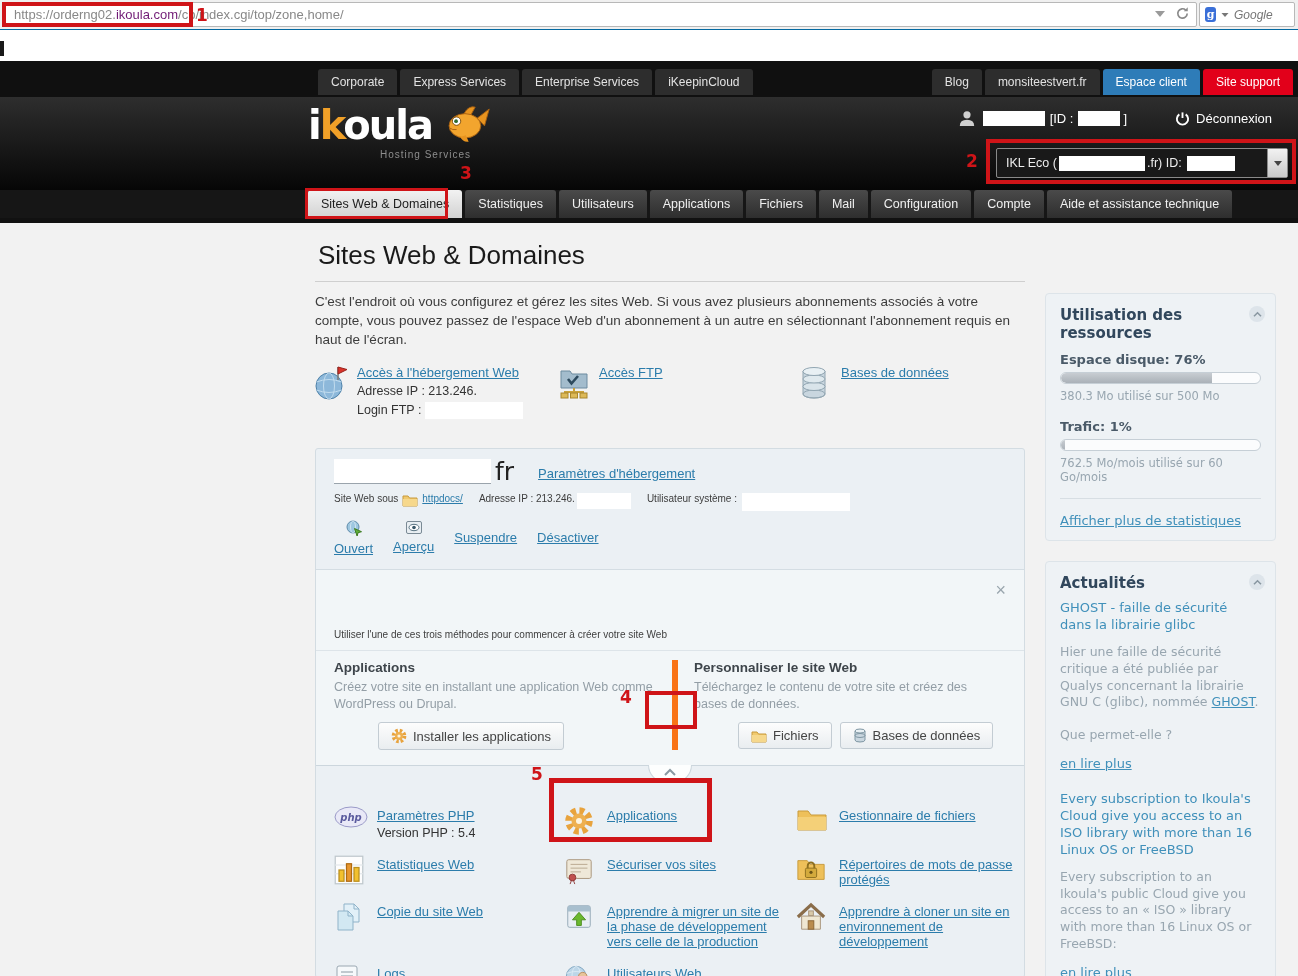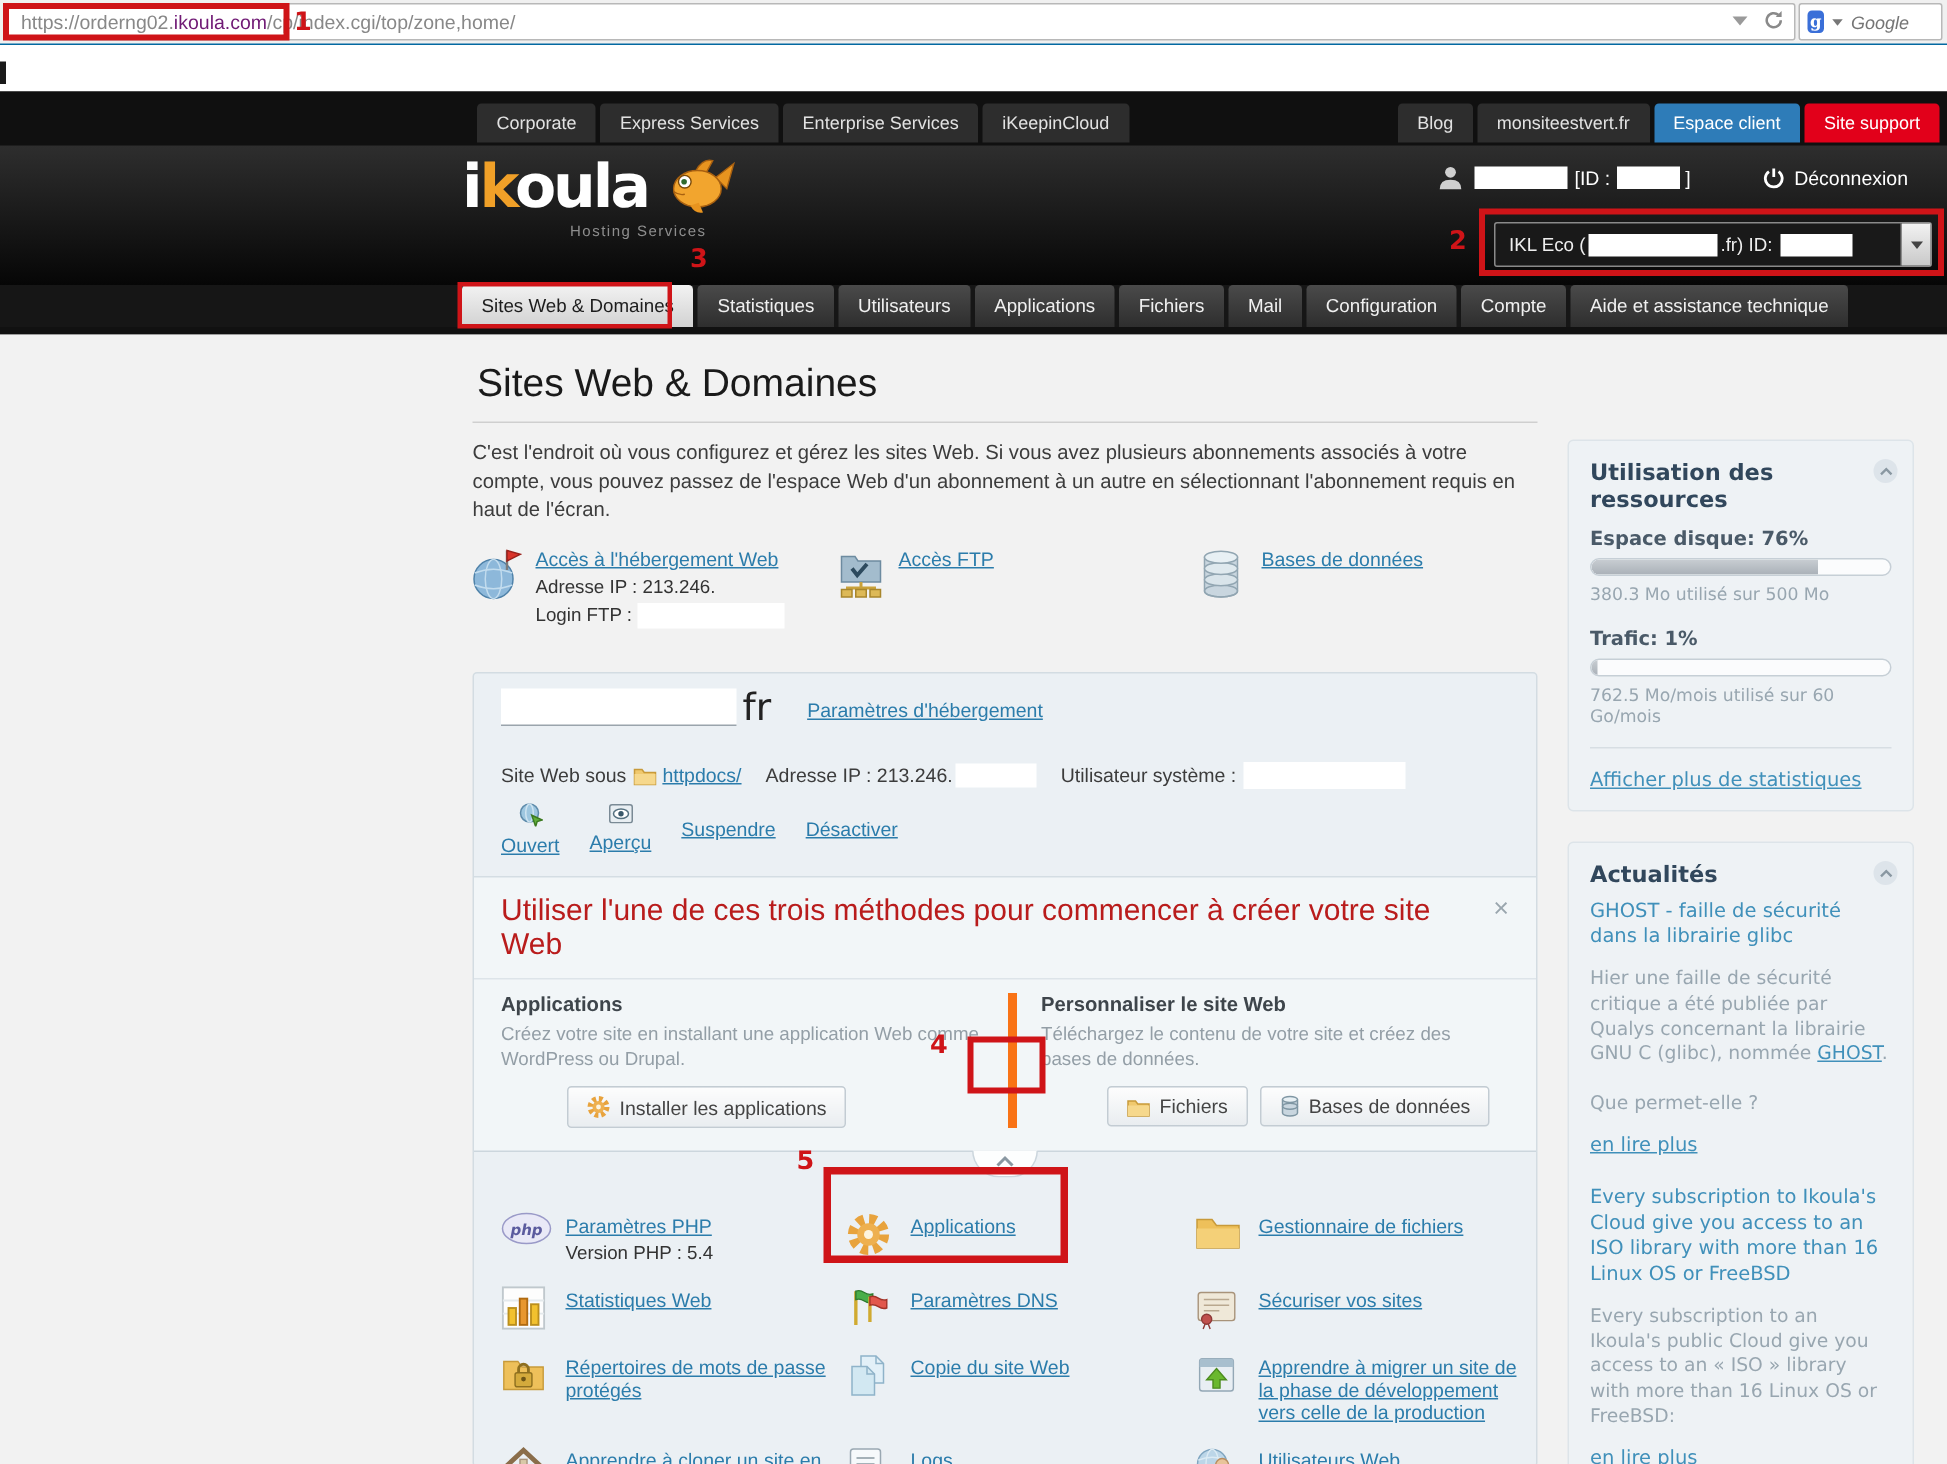--- a/index.html
+++ b/index.html
@@ -60,28 +60,28 @@
   .ql .ic { width:36px; flex:0 0 36px; margin-right:6px; }
   .ql1 { width:242px; } .ql2 { width:242px; }
   .ql .l2 { margin-top:4px; font-size:12.5px; color:#333; }
 
   .sitepanel { margin-top:29px; width:710px; height:530px; background:#ebf0f4; border:1px solid #d3dce2; border-radius:3px; position:relative; }
   .sp-head { padding:10px 18px 0 18px; }
   .domainrow { display:flex; align-items:flex-end; }
   .domain-redact { width:157px; height:25px; border-bottom:1px solid #9aa4ac; }
   .domain-fr { font-size:25px; color:#222; line-height:1; margin-left:4px; font-family:"DejaVu Sans",sans-serif; }
   .domainrow .lnk { margin-left:24px; margin-bottom:3px; }
-  .sp-row { margin-top:24px; display:flex; align-items:center; font-size:13px; color:#3c3c3c; white-space:nowrap; }
+  .sp-row { margin-top:9px; display:flex; font-size:10px; color:#3c3c3c; white-space:nowrap; }
   .sp-row .sep { width:16px; }
   .actions { margin-top:9px; display:flex; align-items:center; gap:20px; }
   .actions .act { display:flex; align-items:center; gap:5px;flex-direction:column; }
 
   .banner { margin-top:13px; background:#f2f6f8; border-top:1px solid #d4dde3; border-bottom:1px solid #ccd6dd; padding:11px 18px 15px 18px; position:relative; }
   .banner-title-row { display:flex; align-items:flex-start; }
-  .banner-title { font-size:20px; color:#b91c1c; }
+  .banner-title { font-size:10px; color:#404040;margin-top:48px; }
   .banner-close { margin-left:auto; font-size:18px; color:#9aa6ae; line-height:1; cursor:pointer; }
   .banner-hr { border:0; border-top:1px solid #dde4e9; margin:10px -18px 0 -18px; }
   .banner-cols { display:flex; margin-top:9px; }
   .bcol1 { width:338px; padding-right:15px; }
   .bcol2 { padding-left:16px; border-left:6px solid #f97316; width:318px; }
   .bhead { font-size:13.5px; font-weight:bold; color:#3e454b; }
   .btext { margin-top:4px; font-size:12.5px; color:#939ea6; line-height:1.35; }
   .btnrow { margin-top:10px; display:flex; gap:8px;padding-left:44px; }
   .pbtn { display:inline-flex; align-items:center; gap:6px; padding:5px 12px; background:linear-gradient(#fdfdfd,#e9edf0); border:1px solid #c3ccd3; border-radius:3px; font-size:13px; color:#444; cursor:pointer; white-space:nowrap; }
   .collapse-tab { position:absolute; left:50%; bottom:-18px; transform:translateX(-50%); width:44px; height:18px; background:#fdfefe; border:1px solid #ccd6dd; border-top:0; border-radius:0 0 22px 22px; display:flex; justify-content:center; cursor:pointer; }
@@ -429,31 +429,20 @@
                 <rect x="4" y="12" width="4" height="9" fill="#f2c12e" stroke="#bb8f1c"></rect>
                 <rect x="10" y="7" width="4" height="14" fill="#e8972e" stroke="#b06a10"></rect>
                 <rect x="16" y="10" width="4" height="11" fill="#f2c12e" stroke="#bb8f1c"></rect>
               </svg>
           </span>
           <div><span class="lnk">Statistiques Web</span></div>
         </div>
         <div class="tool">
           <span class="ic">
             <svg width="30" height="30" viewBox="0 0 32 32">
-                <line x1="7" y1="4" x2="7" y2="28" stroke="#d0aa30" stroke-width="2.4"></line>
-                <path d="M7 4 C13 2 13 8 19 6 L19 12 C13 14 13 8 7 10 Z" fill="#49ae49" stroke="#2e7a2e"></path>
-                <line x1="17" y1="8" x2="17" y2="26" stroke="#d0aa30" stroke-width="2.4"></line>
-                <path d="M17 8 C23 6 23 12 29 10 L29 16 C23 18 23 12 17 14 Z" fill="#e2574c" stroke="#a33328"></path>
-              </svg>
-          </span>
-          <div><span class="lnk">Paramètres DNS</span></div>
-        </div>
-        <div class="tool">
-          <span class="ic">
-            <svg width="30" height="30" viewBox="0 0 32 32">
                 <rect x="3" y="5" width="26" height="20" rx="2" fill="#efe8d8" stroke="#a8937a"></rect>
                 <line x1="7" y1="10" x2="25" y2="10" stroke="#b9a88f"></line>
                 <line x1="7" y1="14" x2="25" y2="14" stroke="#b9a88f"></line>
                 <line x1="7" y1="18" x2="18" y2="18" stroke="#b9a88f"></line>
                 <circle cx="9" cy="24" r="3.6" fill="#c0504d" stroke="#8e3a38"></circle>
                 <path d="M8 27 l-1.5 4 M10 27 l1.5 4" stroke="#8e3a38"></path>
               </svg>
           </span>
           <div><span class="lnk">Sécuriser vos sites</span></div>
         </div>

